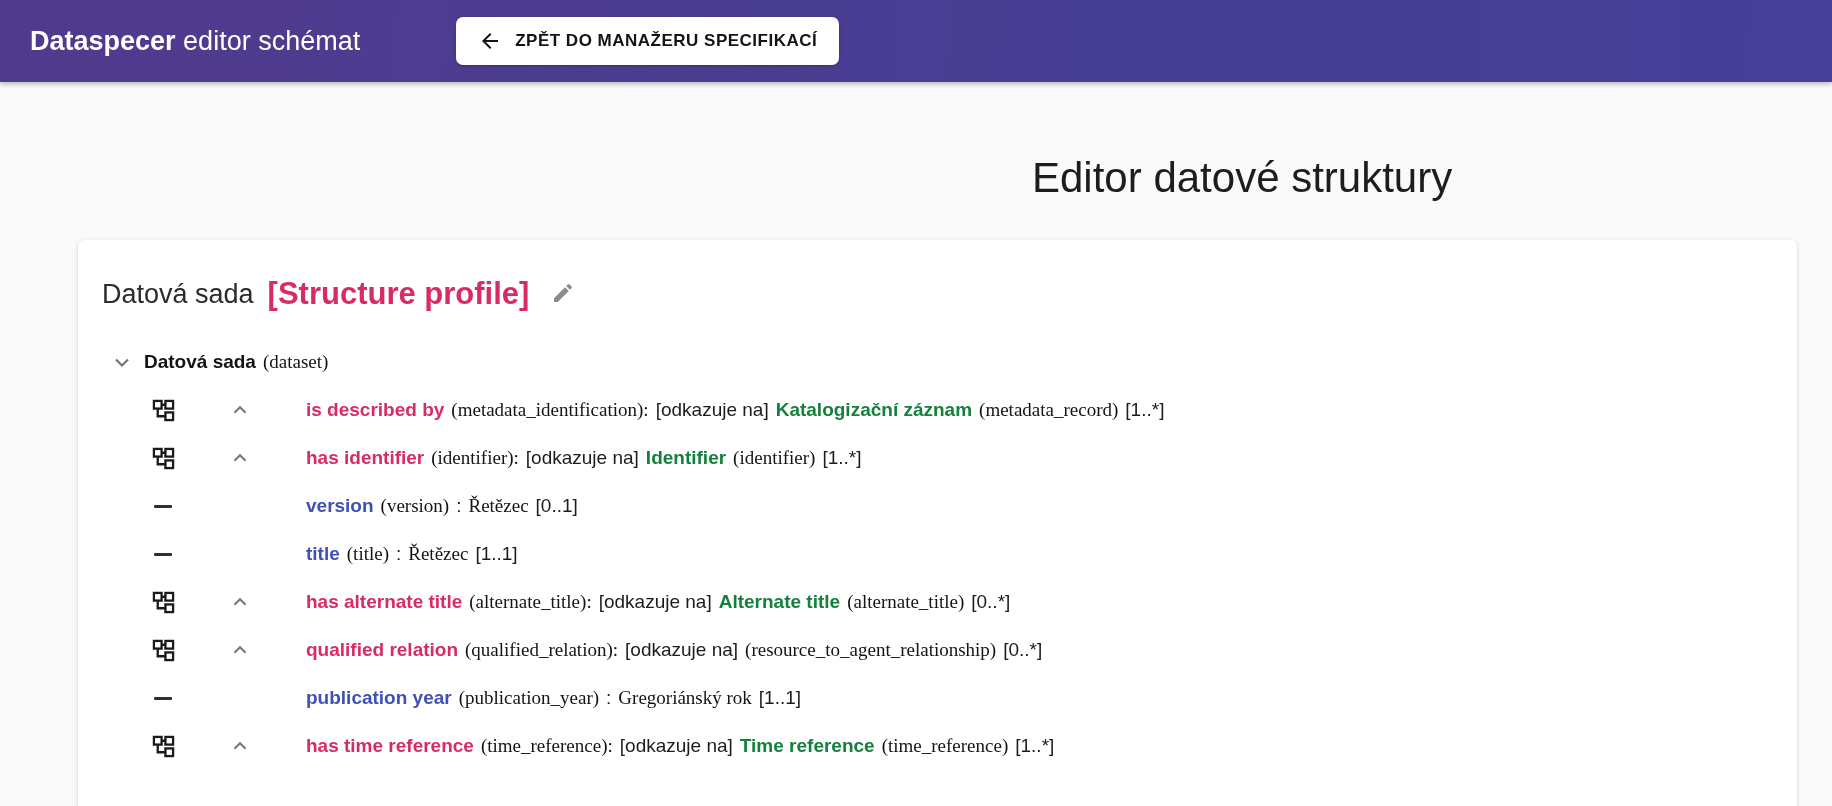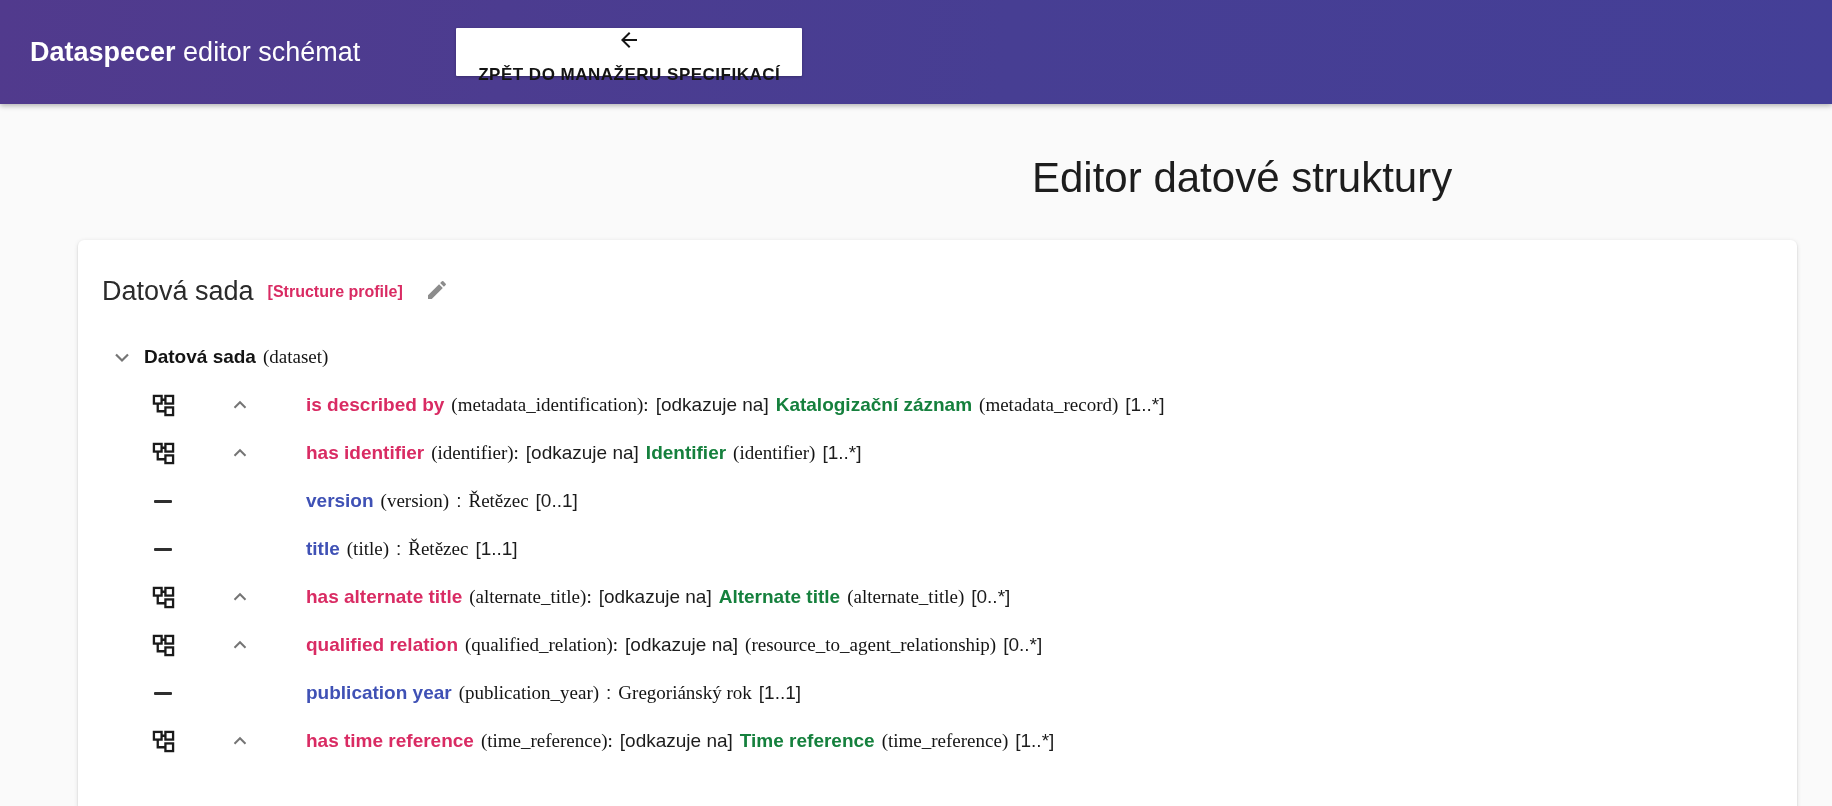--- a/index.html
+++ b/index.html
@@ -5,54 +5,54 @@
   * { box-sizing: border-box; }
   html,body { margin:0; padding:0; }
   body {
     width:1832px; height:806px; overflow:hidden; position:relative;
     background:#fafafa;
     font-family:"Liberation Sans", sans-serif;
   }
 
   
   .appbar{
-    height:104px; width:100%;
+    height:82px; width:100%;
     background:linear-gradient(94deg,#513a8d 0%,#473e93 55%,#443f97 100%);
     display:flex; align-items:center; padding:0 30px;
     box-shadow:0 2px 5px rgba(0,0,0,.28);
     position:relative; z-index:5;
   }
   .brand{ color:#fff; font-size:27px; font-weight:400; white-space:nowrap; }
   .brand .b{ font-weight:700; }
   .back-btn{
     margin-left:96px; height:48px; padding:0 22px;
-    background:#fff; border:none; border-radius:1px;
+    background:#fff; border:none; border-radius:7px;
     display:flex; align-items:center; gap:13px;
     font-family:"Liberation Sans", sans-serif;
     font-size:17px; font-weight:700; letter-spacing:.5px; color:#141414;
-    box-shadow:0 1px 3px rgba(0,0,0,.25); cursor:pointer;flex-direction:column;
+    box-shadow:0 1px 3px rgba(0,0,0,.25); cursor:pointer;
   }
   .back-btn svg{ display:block; }
 
   
   .page-title{
     position:absolute; left:1032px; top:126px;
     font-size:42px; font-weight:400; color:#1d1d1d; white-space:nowrap;
   }
 
   
   .card{
     position:absolute; left:78px; top:240px; width:1719px; height:720px;
     background:#fff; border-radius:6px;
     box-shadow:0 1px 2px rgba(0,0,0,.14), 0 1px 5px rgba(0,0,0,.10);
     padding:36px 24px 0 24px;
   }
   .card-title-row{ display:flex; align-items:center; gap:14px; }
   .card-title{ font-size:27px; color:#2b2b2b; font-weight:400; }
-  .profile-tag{ font-size:16px; font-weight:700; color:#d92b63; }
+  .profile-tag{ font-size:31px; font-weight:700; color:#d92b63; }
   .pencil-btn{
     background:none; border:none; padding:0; margin-left:8px; cursor:pointer;
     display:flex; align-items:center;
   }
   .card-desc{
     margin-top:14px; font-size:20px; color:#787878; line-height:1.3;
     white-space:nowrap;
   }
 
   

